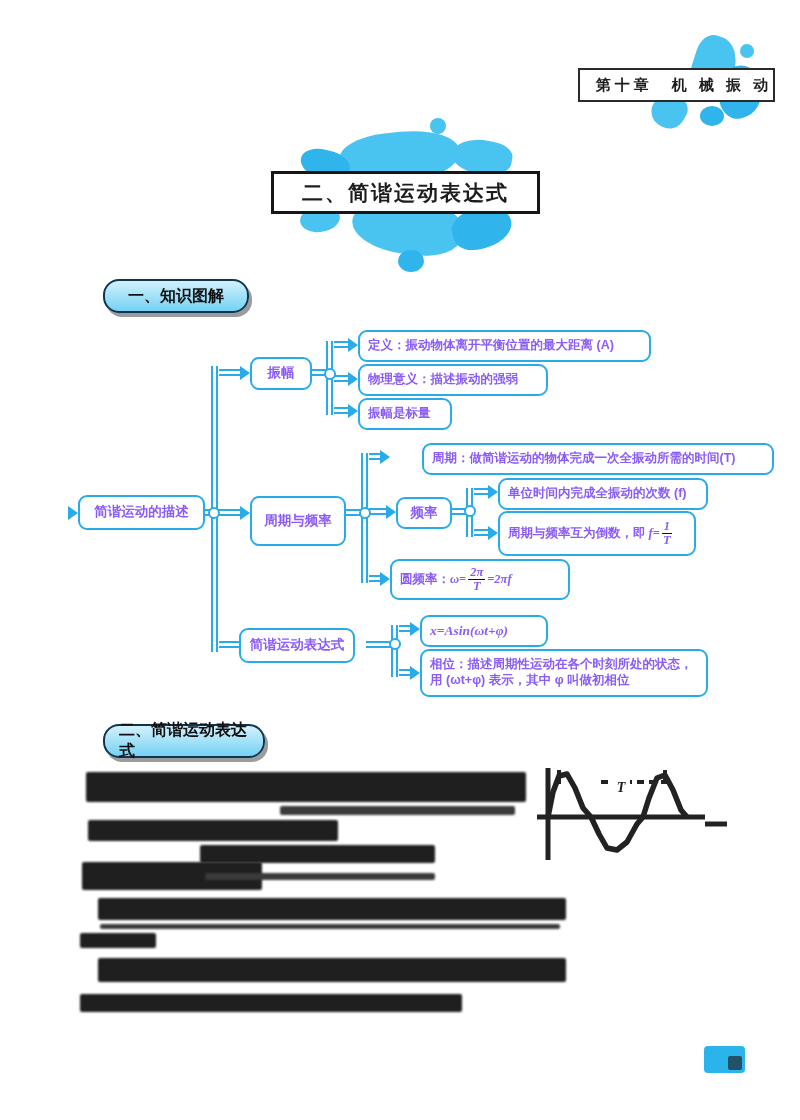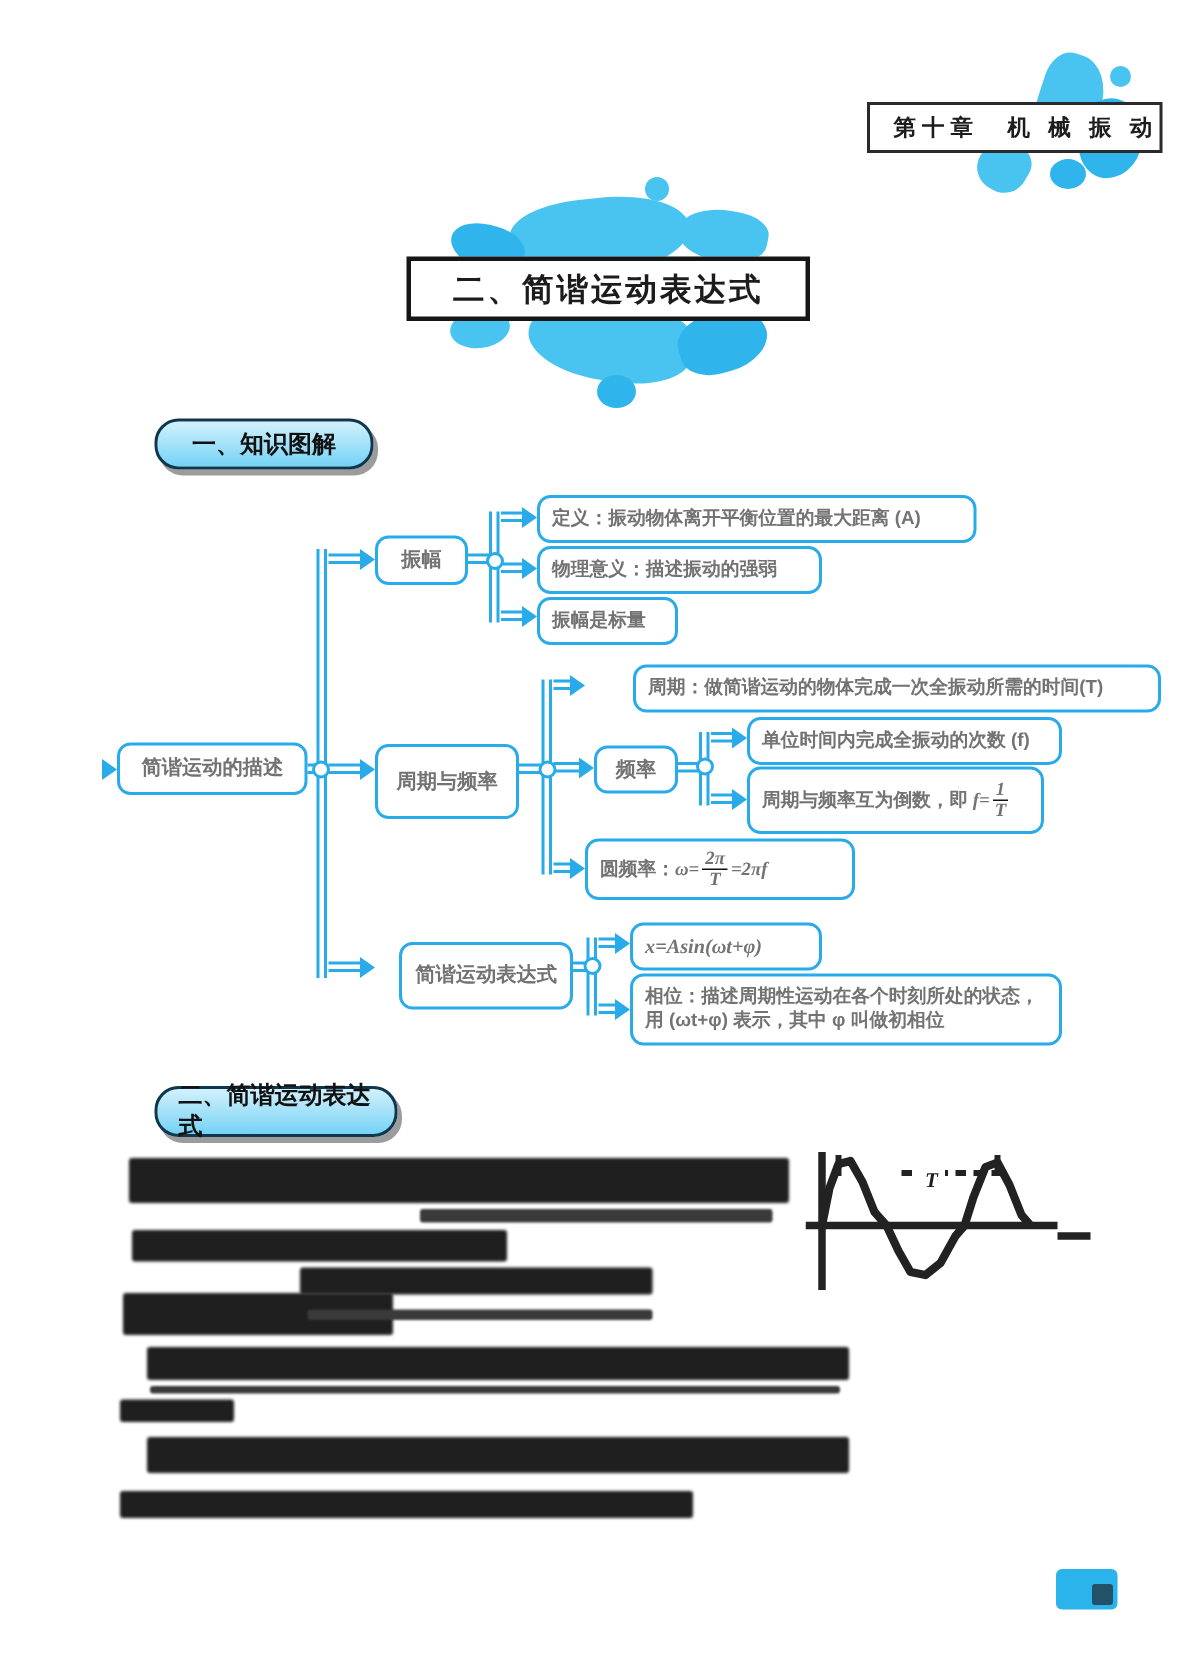--- a/index.html
+++ b/index.html
@@ -21,21 +21,21 @@
     font-size:21px;font-weight:800;letter-spacing:2px;z-index:3;}
 
   
   .pill{position:absolute;height:30px;border:2px solid #10364e;border-radius:16px;
     background:linear-gradient(180deg,#d2f1fd 0%,#9fe0f8 55%,#74d2f5 100%);
     display:flex;align-items:center;justify-content:center;
     font-size:16px;font-weight:800;color:#111;box-shadow:3px 4px 0 #9c9c9c;z-index:3;padding:0 14px;}
 
   
   .dnode{position:absolute;background:#fff;border:2px solid #29abe9;border-radius:9px;
-    display:flex;align-items:center;font-weight:700;color:#737373;z-index:3;
+    display:flex;align-items:center;font-weight:700;color:#8b5cf6;z-index:3;
     padding:14px 8px;box-sizing:border-box;line-height:1.25;}
   .dnode.leaf{font-size:12.5px;}
   .dnode.lvl1{font-size:13.5px;justify-content:center;}
 
   
   .hline{position:absolute;height:3px;border-top:2px solid #29abe9;border-bottom:2px solid #29abe9;
     background:#fff;z-index:1;}
   .vline{position:absolute;width:3px;border-left:2px solid #29abe9;border-right:2px solid #29abe9;
     background:#fff;z-index:1;}
   .arr{position:absolute;width:0;height:0;border-top:7px solid transparent;
@@ -183,21 +183,21 @@
   <div class="dnode leaf" style="left:390px;top:559px;width:180px;height:41px;">
     <span>圆频率：</span>
     <span class="formula">ω=</span>
     <span class="frac">
       <span class="num">2π</span>
       <span class="den">T</span>
     </span>
     <span class="formula">=2πf</span>
   </div>
 
-  <div class="dnode lvl1" style="left:266px;top:628px;width:116px;height:45px;text-align:right;">
+  <div class="dnode lvl1" style="left:239px;top:628px;width:116px;height:35px;text-align:right;">
     <span>简谐运动表达式</span>
   </div>
   <div class="dnode leaf" style="left:420px;top:649px;width:288px;height:48px;">
     <span>相位：描述周期性运动在各个时刻所处的状态，用 (ωt+φ) 表示，其中 φ 叫做初相位</span>
   </div>
   <div class="dnode leaf formula" style="left:420px;top:615px;width:128px;height:28px;font-size:13.5px;">
     <span>x=Asin(ωt+φ)</span>
   </div>
 
   <div class="pill" style="left:103px;top:724px;width:130px;">

